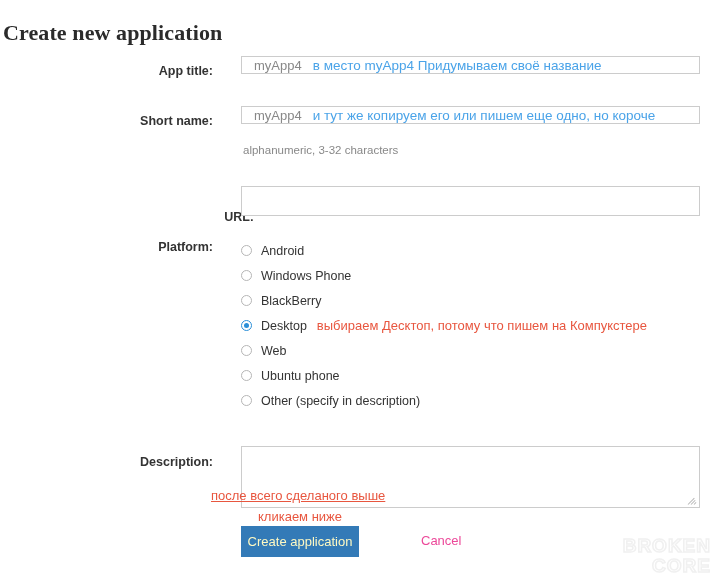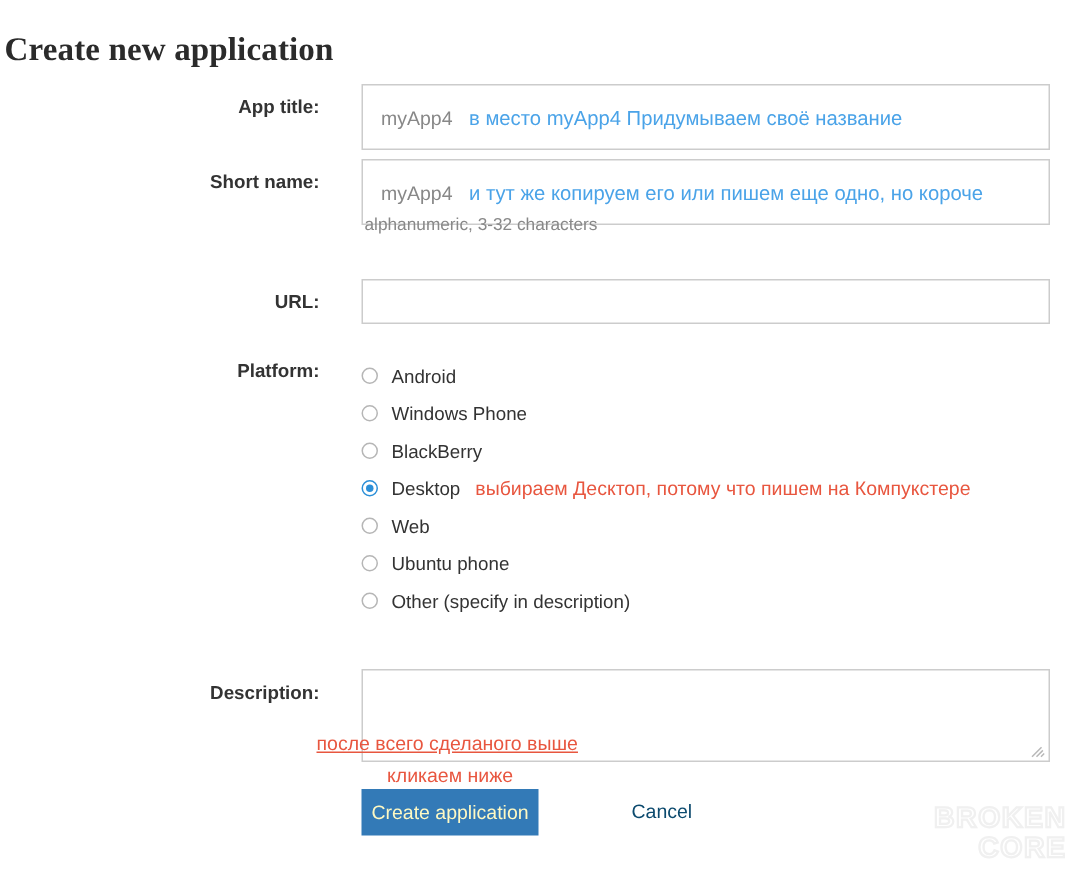--- a/index.html
+++ b/index.html
@@ -49,21 +49,21 @@
     font-weight: bold;
     color: #333333;
     white-space: nowrap;
   }
 
   
   .input-wrap {
     position: absolute;
     left: 241px;
     width: 459px;
-    height: 44px;
+    height: 18px;
     box-sizing: border-box;
     border: 1px solid #cccccc;
     background: #ffffff;
     display: flex;
     align-items: center;
     padding: 0 0 0 12px;
   }
   .input-placeholder {
     font-size: 13px;
     color: #888888;
@@ -194,21 +194,21 @@
     cursor: pointer;
     padding: 0;
     line-height: 31px;
     text-align: center;
   }
   .btn-link {
     position: absolute;
     left: 421px;
     top: 533px;
     font-size: 13px;
-    color: #0c4a6e;
+    color: #ec4899;
     text-decoration: none;
     cursor: pointer;
     white-space: nowrap;
   }
 
   
   .watermark {
     position: absolute;
     right: 8px;
     bottom: 6px;
@@ -246,21 +246,21 @@
     <div class="field-label" style="top:8px;">Short name:</div>
     <div class="input-wrap">
       <span class="input-placeholder">myApp4</span>
       <span class="inline-note-blue">и тут же копируем его или пишем еще одно, но короче</span>
     </div>
   </div>
 
   <div class="hint-text" style="top:144px;">alphanumeric, 3-32 characters</div>
 
   <div class="form-row" style="top:186px;">
-    <div class="field-label" style="top:8px;">URL:</div>
+    <div class="field-label" style="top:24px;padding-left:41px;">URL:</div>
     <div class="input-empty"></div>
   </div>
 
   <div class="form-row" style="top:240px;">
     <div class="field-label">Platform:</div>
   </div>
 
   <div class="radio-group">
 
     <div class="radio-row">

